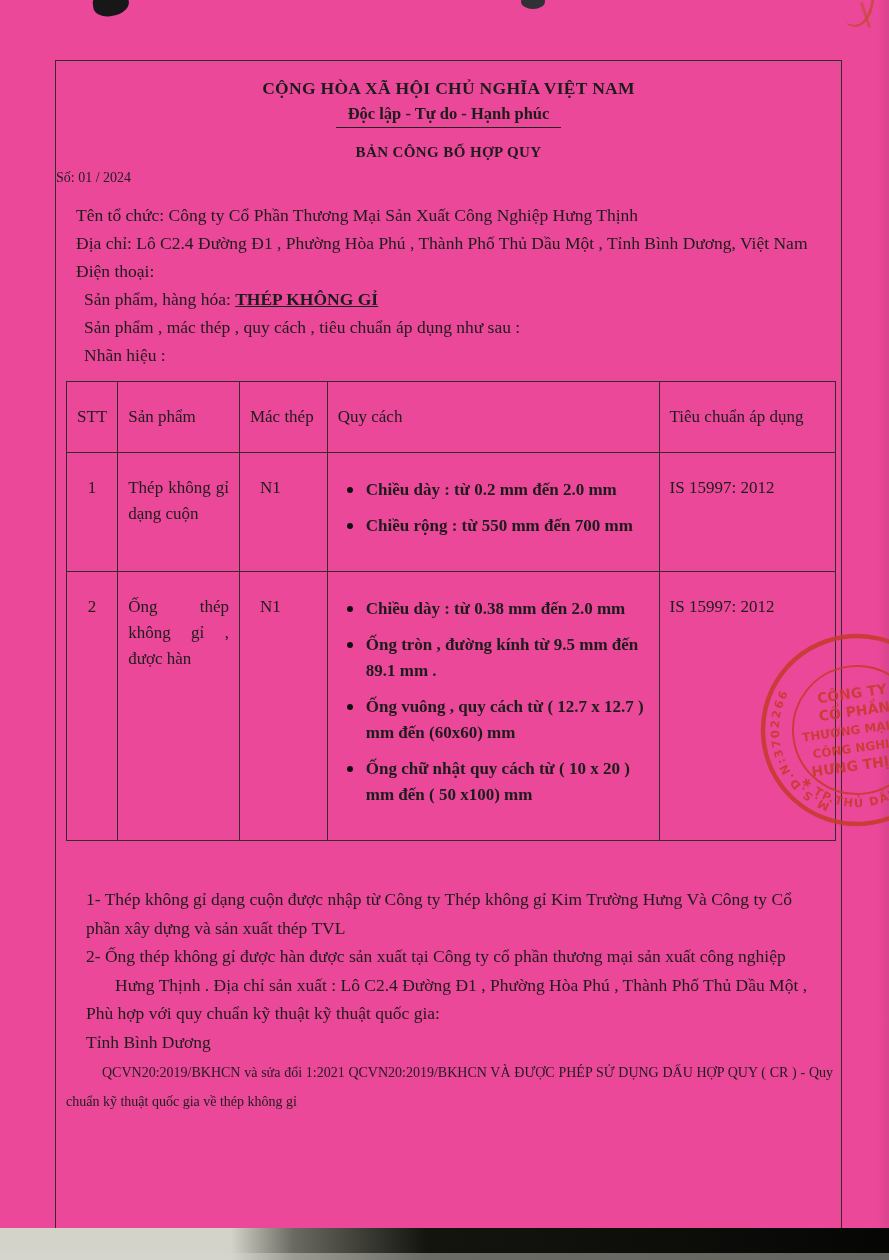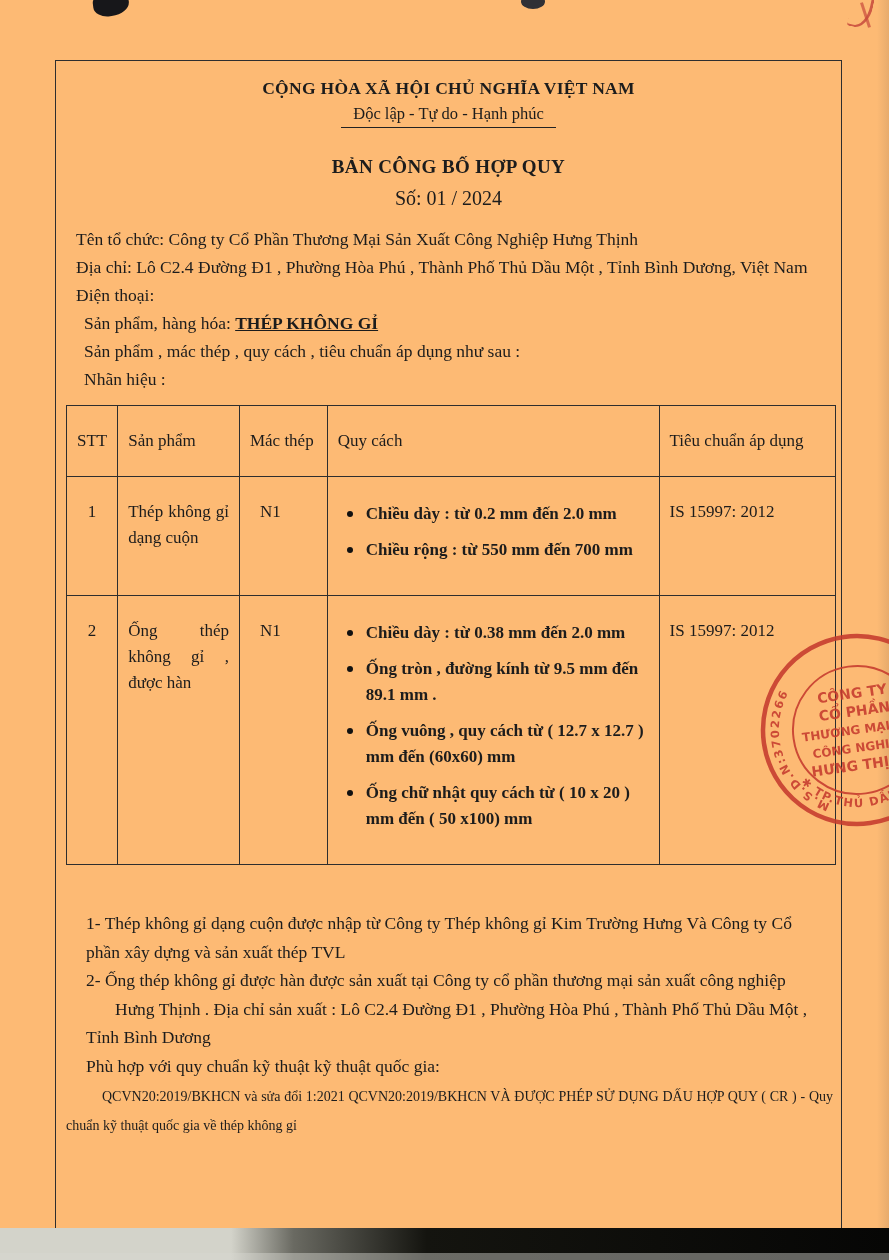--- a/index.html
+++ b/index.html
@@ -3,21 +3,21 @@
 <meta charset="utf-8">
 <style>
   * { margin:0; padding:0; box-sizing:border-box; }
   html,body { background:#d9d9d4; }
   body { font-family:"Liberation Serif", serif; }
 
   .page {
     position:relative;
     width:889px; height:1260px;
     margin:0 auto;
-    background:#fdba74;
+    background:#ec4899;
     color:#1c1c1c;
     overflow:hidden;
   }
 
   
   .blob1 { position:absolute; left:93px; top:-8px; width:36px; height:24px;
            background:#17171a; border-radius:45% 55% 60% 50%; transform:rotate(-7deg); }
   .blob2 { position:absolute; left:521px; top:-6px; width:24px; height:15px;
            background:#303035; border-radius:50%; }
   .red-scribble { position:absolute; left:850px; top:-6px; width:22px; height:34px;
@@ -30,25 +30,25 @@
 
   
   .frame {
     position:absolute; left:55px; top:60px; width:787px; height:1178px;
     border:1.5px solid #2e2e2e; border-bottom:none;
     padding-top:17px;
   }
 
   .nat-title { text-align:center; font-weight:bold; font-size:17.5px; letter-spacing:.3px; }
   .motto-wrap { text-align:center; margin-top:5px; }
-  .motto { display:inline-block; font-weight:normal; font-size:16.5px;
+  .motto { display:inline-block; font-weight:bold; font-size:16.5px;
            border-bottom:1.6px solid #222; padding:0 12px 3px; }
 
-  .doc-title { text-align:center; font-size:19px; font-weight:bold; margin-top:28px; letter-spacing:.4px; }
-  .doc-no { text-align:center; font-size:20px; margin-top:9px; }
+  .doc-title { text-align:center; font-size:15px; font-weight:bold; margin-top:16px; letter-spacing:.4px; }
+  .doc-no { text-align:left; font-size:14px; margin-top:9px; }
 
   .info { margin:15px 30px 0 20px; font-size:17.5px; line-height:28px; }
   .info p { margin:0; }
   .info .ind { margin-left:8px; }
   .product-value { font-weight:bold;text-decoration:underline; }
 
   table.spec { border-collapse:collapse; margin:12px 0 0 10px; width:770px;
                font-size:17px; line-height:26px; }
   .spec th, .spec td { border:1.4px solid #2e2e2e; vertical-align:top;
                padding:22px 10px; font-weight:normal; text-align:left; }
@@ -160,22 +160,22 @@
             </ul>
           </td>
           <td>IS 15997: 2012</td>
         </tr>
       </tbody>
     </table>
 
     <div class="notes">
       <p class="note-item">1- Thép không gỉ dạng cuộn được nhập từ Công ty Thép không gỉ Kim Trường Hưng Và Công ty Cổ phần xây dựng và sản xuất thép TVL</p>
       <p class="note-hanging">2- Ống thép không gỉ được hàn được sản xuất tại Công ty cổ phần thương mại sản xuất công nghiệp Hưng Thịnh . Địa chỉ sản xuất : Lô C2.4 Đường Đ1 , Phường Hòa Phú , Thành Phố Thủ Dầu Một ,</p>
+      <p>Phù hợp với quy chuẩn kỹ thuật kỹ thuật quốc gia:</p>
       <p>Tỉnh Bình Dương</p>
-      <p>Phù hợp với quy chuẩn kỹ thuật kỹ thuật quốc gia:</p>
     </div>
     <p class="qcvn-para">QCVN20:2019/BKHCN và sửa đổi 1:2021 QCVN20:2019/BKHCN VÀ ĐƯỢC PHÉP SỬ DỤNG DẤU HỢP QUY ( CR ) -  Quy chuẩn kỹ thuật quốc gia về thép không gỉ</p>
 
   </div>
 
   <div class="stamp">
     <svg viewBox="0 0 200 200" width="200" height="200" xmlns="http://www.w3.org/2000/svg">
       <circle class="ring-outer" cx="100" cy="100" r="94"></circle>
       <circle class="ring-inner" cx="100" cy="100" r="64"></circle>
       <defs>

